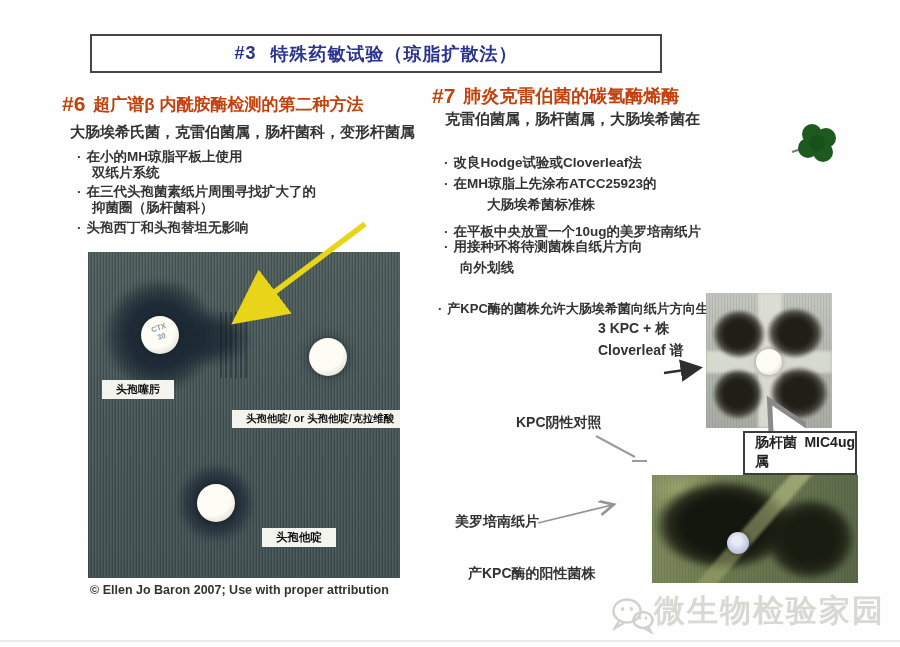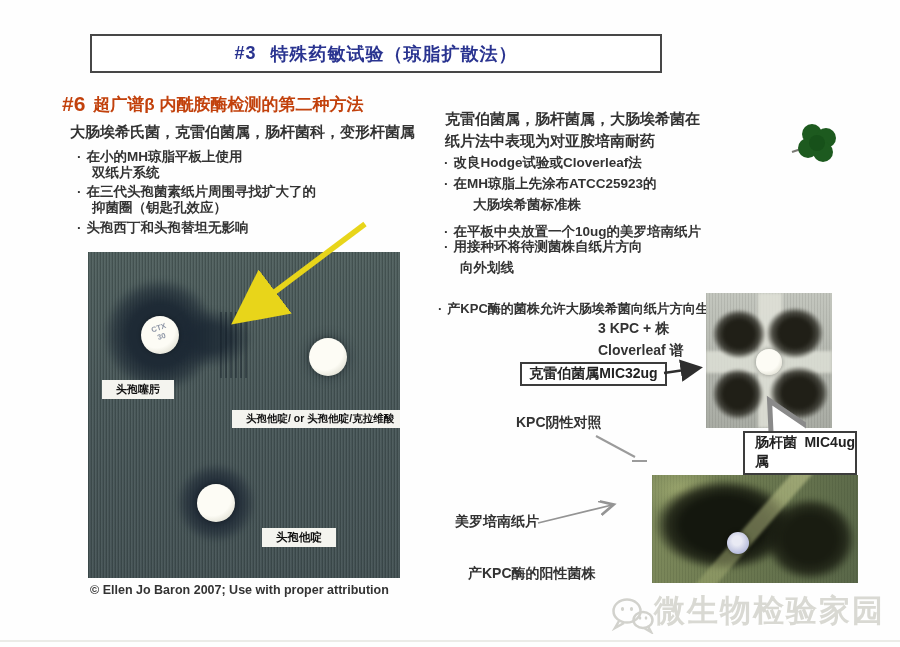--- a/index.html
+++ b/index.html
@@ -72,21 +72,21 @@
   </div>
 
   <div class="txt blue" style="left:62px;top:92px;">
     <span class="hnum">#6</span><span class="htxt">超广谱β 内酰胺酶检测的第二种方法</span>
   </div>
   <div class="txt" style="left:70px;top:123px;font-size:15px;">大肠埃希氏菌，克雷伯菌属，肠杆菌科，变形杆菌属</div>
 
   <div class="txt bl" style="left:77px;top:148px;font-size:13.5px;">在小的MH琼脂平板上使用</div>
   <div class="txt" style="left:92px;top:164px;font-size:13.5px;">双纸片系统</div>
   <div class="txt bl" style="left:77px;top:183px;font-size:13.5px;">在三代头孢菌素纸片周围寻找扩大了的</div>
-  <div class="txt" style="left:92px;top:199px;font-size:13.5px;">抑菌圈（钥匙孔效应）</div>
+  <div class="txt" style="left:92px;top:199px;font-size:13.5px;">抑菌圈（肠杆菌科）</div>
   <div class="txt bl" style="left:77px;top:219px;font-size:13.5px;">头孢西丁和头孢替坦无影响</div>
 
   <div class="plate-left">
     <div class="zone" style="left:15px;top:26px;width:114px;height:114px;background:radial-gradient(closest-side,#1e2a35 55%,rgba(30,42,53,0.6) 80%,rgba(30,42,53,0) 100%);"></div>
     <div class="zone" style="left:80px;top:56px;width:84px;height:60px;background:radial-gradient(closest-side,rgba(28,40,52,0.8) 45%,rgba(28,40,52,0) 100%);"></div>
     <div class="abs" style="left:132px;top:60px;width:30px;height:66px;background:repeating-linear-gradient(90deg,rgba(15,25,35,0.38) 0 2px,transparent 2px 5px);"></div>
     <div class="disk" style="left:53px;top:64px;">
       <div style="position:absolute;left:0;top:7px;width:38px;text-align:center;font-size:7.5px;color:#8e96a6;font-weight:700;transform:rotate(-18deg);line-height:9px;">
         <div>CTX</div>
         <div>30</div>
@@ -105,35 +105,36 @@
     <defs>
       <marker id="yhead" markerWidth="10" markerHeight="10" refX="8" refY="5" orient="auto">
         <path d="M0,0 L10,5 L0,10 z" fill="#e8d51a"></path>
       </marker>
     </defs>
     <line x1="147" y1="16" x2="22" y2="110" stroke="#e8d51a" stroke-width="5.5" marker-end="url(#yhead)"></line>
   </svg>
 
   <div class="copyright">© Ellen Jo Baron 2007; Use with proper attribution</div>
 
+  <div class="txt blue" style="left:432px;top:84px;">
+    <span class="hnum">#7</span><span class="htxt" style="font-size:18px;">肺炎克雷伯菌的碳氢酶烯酶</span>
+  </div>
   <div class="txt" style="left:445px;top:110px;font-size:15px;">克雷伯菌属，肠杆菌属，大肠埃希菌在</div>
-  <div class="txt" style="left:445px;top:132px;font-size:15px;">纸片法中表现为对亚胺培南耐药</div>
 
   <div class="txt bl" style="left:444px;top:154px;font-size:13.5px;">改良Hodge试验或Cloverleaf法</div>
   <div class="txt bl" style="left:444px;top:175px;font-size:13.5px;">在MH琼脂上先涂布ATCC25923的</div>
-  <div class="txt" style="left:473px;top:196px;font-size:13.5px;">大肠埃希菌标准株</div>
+  <div class="txt" style="left:487px;top:196px;font-size:13.5px;">大肠埃希菌标准株</div>
   <div class="txt bl" style="left:444px;top:223px;font-size:13.5px;">在平板中央放置一个10ug的美罗培南纸片</div>
   <div class="txt bl" style="left:444px;top:238px;font-size:13.5px;">用接种环将待测菌株自纸片方向</div>
   <div class="txt" style="left:460px;top:259px;font-size:13.5px;">向外划线</div>
   <div class="txt bl" style="left:438px;top:300px;font-size:13px;">产KPC酶的菌株允许大肠埃希菌向纸片方向生长</div>
 
   <div class="txt" style="left:598px;top:320px;font-size:14px;">3 KPC + 株</div>
   <div class="txt" style="left:598px;top:342px;font-size:14px;">Cloverleaf 谱</div>
 
-  <div class="annbox" style="left:520px;top:362px;width:143px;height:20px;font-size:14px;">克雷伯菌属MIC32ug</div>
   <svg class="abs" style="left:662px;top:358px;" width="52" height="24" viewBox="0 0 52 24">
     <defs>
       <marker id="dhead" markerWidth="9" markerHeight="9" refX="7" refY="4.5" orient="auto">
         <path d="M0,0 L9,4.5 L0,9 z" fill="#2e2e2e"></path>
       </marker>
     </defs>
     <line x1="2" y1="15" x2="36" y2="10" stroke="#2e2e2e" stroke-width="2.5" marker-end="url(#dhead)"></line>
   </svg>
 
   <div class="plate-clover">

